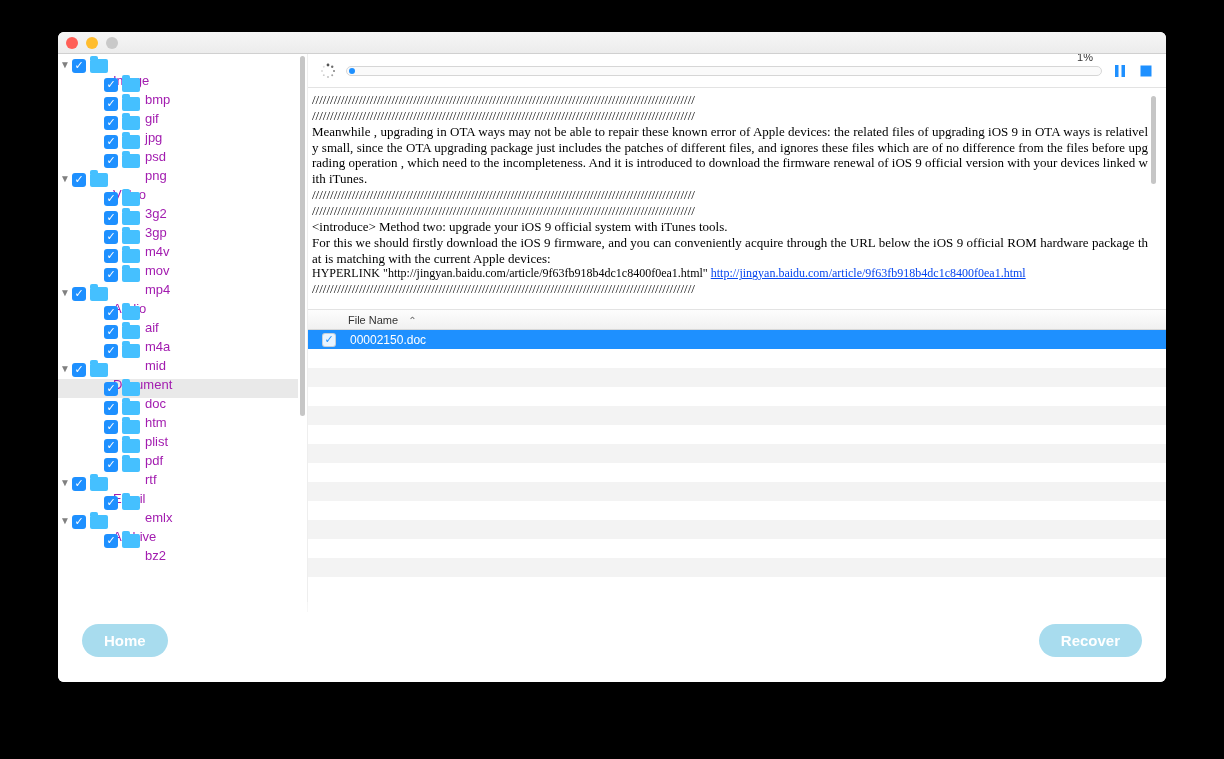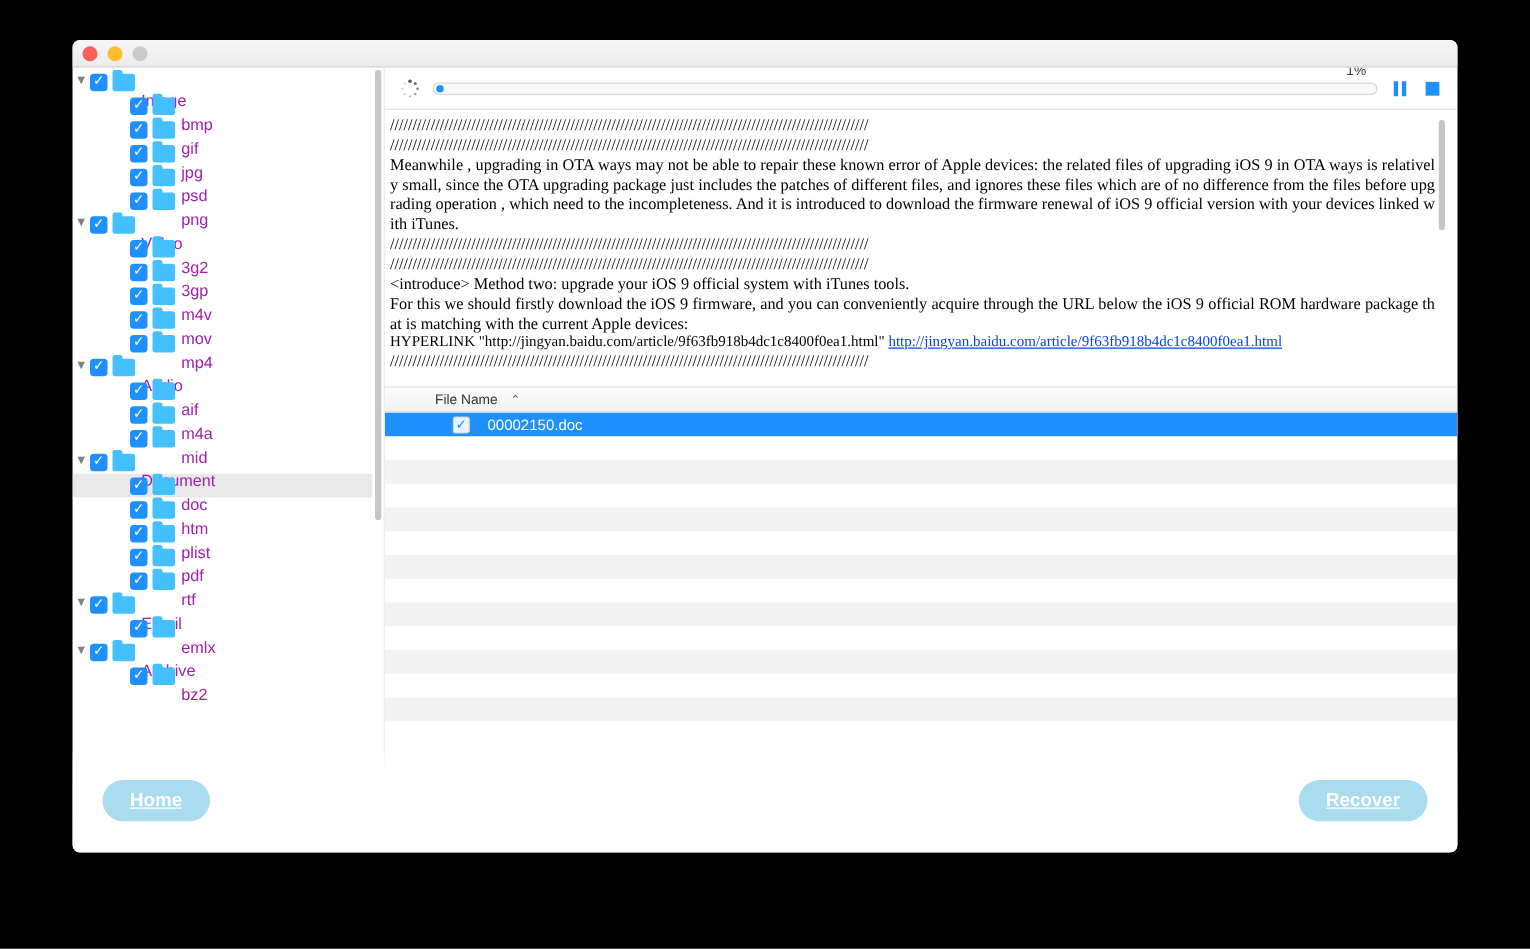--- a/index.html
+++ b/index.html
@@ -193,21 +193,20 @@
   .col-name { flex: 1; padding-left: 0px; display:flex; align-items:center; gap:4px;}
   .col-size { width: 510px; padding-left: 4px; border-left:1px solid #d8d8d8; height:100%; display:flex; align-items:center;}
   .sort-asc::after { content: "⌃"; font-size:10px; color:#666; margin-left:6px; }
   .list {
     flex: 1;
     overflow-y: auto;
   }
   .frow {
     height: 19px; display: flex; align-items: center;
     font-size: 12px;
-    padding-left: 40px;
   }
   .frow.selected { background: #1e90ff; color: #fff; }
   .frow .cb2 {
     width:14px; height:14px; border-radius:3px;
     background: rgba(255,255,255,0.9);
     border: 1px solid rgba(0,0,0,0.15);
     margin-left: 14px;
     display:inline-flex; align-items:center; justify-content:center;
     color:#1e90ff; font-size:11px;
   }
@@ -234,21 +233,20 @@
   }
   .pill {
     background: #a8dcee;
     color: #fff;
     font-weight: 700;
     font-size: 15px;
     padding: 8px 22px;
     border-radius: 22px;
     border: none;
     cursor: pointer;
-    text-decoration: underline;
   }
 </style>
 </head>
 <body>
 
 <div class="window">
   <div class="titlebar">
     <div class="traffic t-close"></div>
     <div class="traffic t-min"></div>
     <div class="traffic t-max"></div>

